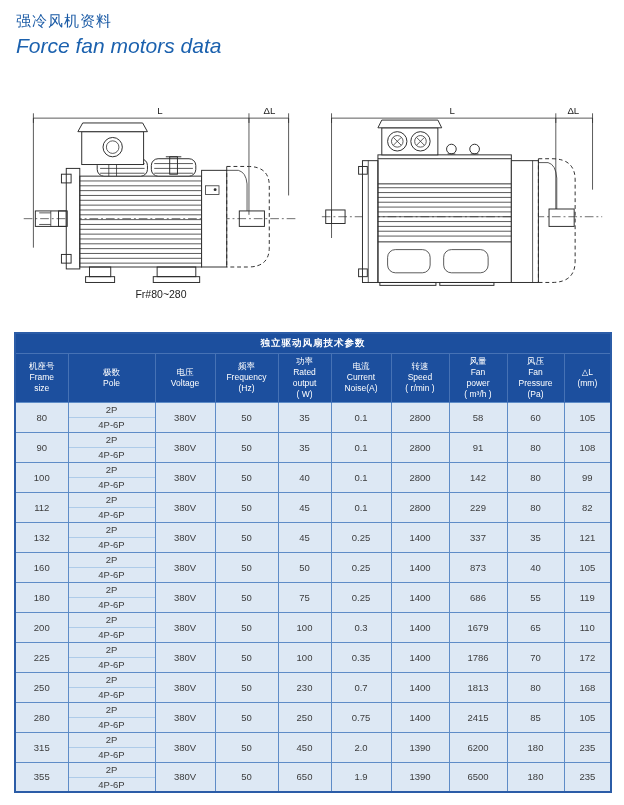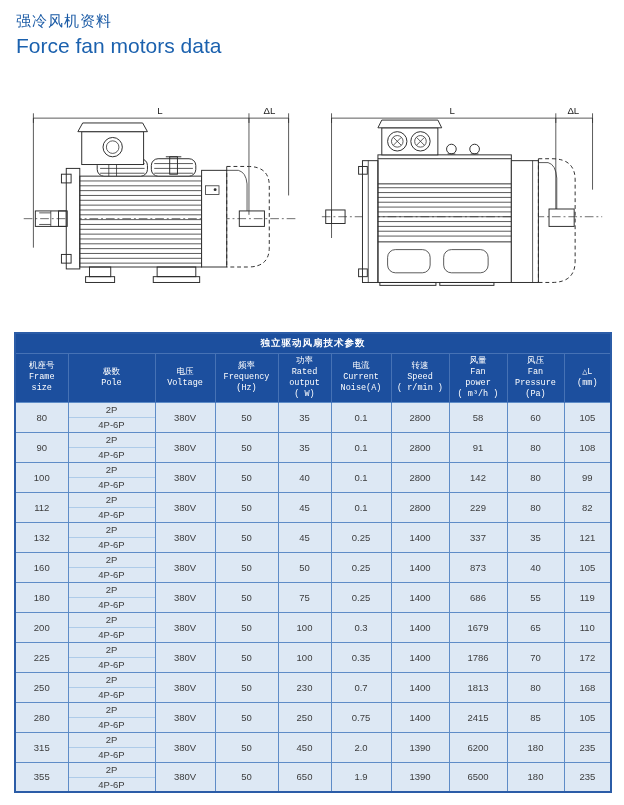--- a/index.html
+++ b/index.html
@@ -7,36 +7,36 @@
     --hdr-bg:#1C4F9E; --hdr-line:#4672B5;
     --cell-bg:#DDE8F4; --grid:#5E8CC7; --grid-light:#AECBE8;
     --outer:#2B5CA7; --cell-text:#3D3D3D; --ink:#2b2b2b;
   }
   *{box-sizing:border-box;margin:0;padding:0;}
   html,body{background:#fff;}
   body{width:624px;height:805px;position:relative;overflow:hidden;
        font-family:"Liberation Sans","DejaVu Sans",sans-serif;}
   .titles{position:absolute;top:12px;left:16px;}
   .title-zh{font-size:15px;font-weight:normal;color:var(--title-zh);letter-spacing:1px;}
-  .title-en{font-size:21px;font-weight:500;color:var(--title-en);margin-top:3px;}
+  .title-en{font-size:21px;font-weight:500;color:var(--title-en);margin-top:3px;font-style:italic;}
 
   .drawings{position:absolute;top:102px;left:16px;width:592px;display:flex;justify-content:space-between;}
   figure{width:290px;text-align:center;}
   figure svg{width:290px;height:185px;display:block;}
   figcaption{font-size:10.5px;color:#222;margin-top:1px;}
   svg .ln{stroke:var(--ink);stroke-width:1;fill:none;}
   svg .thin{stroke-width:0.8;}
   svg .dash{stroke-dasharray:4 3;}
   svg .cdash{stroke-dasharray:9 3 2 3;stroke-width:0.7;}
   svg .fill-w{fill:#fff;}
   svg text{font:10px "Liberation Sans","DejaVu Sans",sans-serif;fill:#222;}
 
   .table-wrap{position:absolute;top:332px;left:14px;}
   table{border-collapse:collapse;table-layout:fixed;width:596px;border:2px solid var(--outer);}
-  thead th{background:var(--hdr-bg);color:#fff;font-weight:normal;text-align:center;vertical-align:middle;font-family:Liberation Mono, monospace;}
+  thead th{background:var(--hdr-bg);color:#fff;font-weight:normal;text-align:center;vertical-align:middle;}
   th.t-title{height:20px;font-size:9.5px;font-weight:bold;letter-spacing:1px;}
   th.col-head{height:46px;font-size:8.5px;line-height:1.3;border-left:1px solid var(--hdr-line);border-top:1px solid var(--hdr-line);padding:2px 0;}
   th.col-head:first-child{border-left:none;}
   tbody td{background:var(--cell-bg);color:var(--cell-text);font-size:9.5px;text-align:center;vertical-align:middle;height:15px;padding:0;}
   tbody td.c{border-left:1px solid var(--grid);}
   tbody td.frame{border-left:none;}
   tbody tr:nth-child(odd) td{border-top:1px solid var(--grid);}
   tbody td.pole-bottom{border-top:1px solid var(--grid-light) !important;border-left:1px solid var(--grid);}
 </style>
 </head>
@@ -100,20 +100,21 @@
         <path class="ln thin" d="M218 70H230Q238 72 239 84V112"></path>
         <rect class="ln" x="231" y="112" width="26" height="16"></rect>
       </g>
       <g>
         <rect class="ln" x="76" y="170" width="22" height="10"></rect>
         <rect class="ln" x="146" y="170" width="40" height="10"></rect>
         <rect class="ln" x="72" y="180" width="30" height="6"></rect>
         <rect class="ln" x="142" y="180" width="48" height="6"></rect>
       </g>
     </svg>
+    <figcaption>Fr#80~280</figcaption>
   </figure>
 
   <figure>
     <svg viewBox="0 0 300 190">
       <g>
         <path class="ln thin" d="M14 16H284 M14 11V21 M246 11V21 M284 11V21"></path>
         <path class="ln thin" d="M14 16V140 M246 16V110 M284 16V90"></path>
         <text x="136" y="12">L</text>
         <text x="258" y="12">ΔL</text>
       </g>

